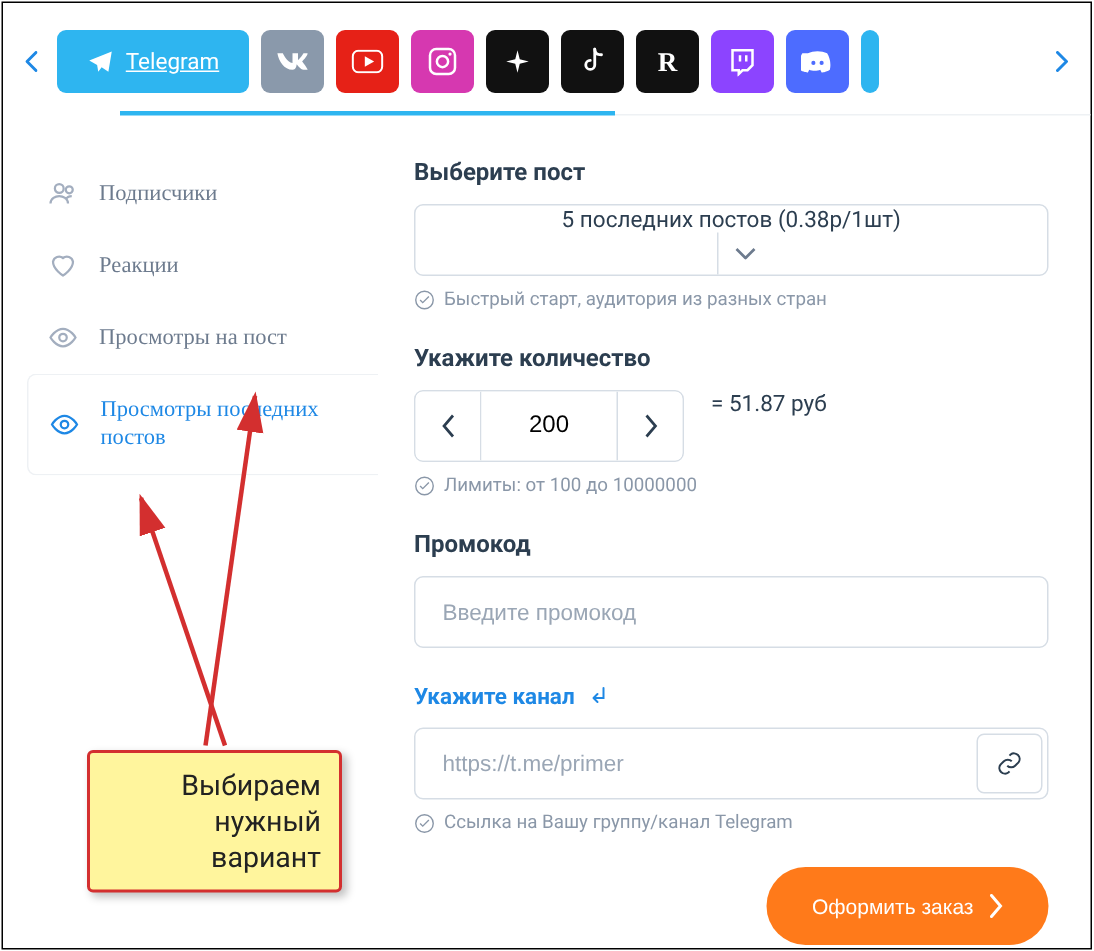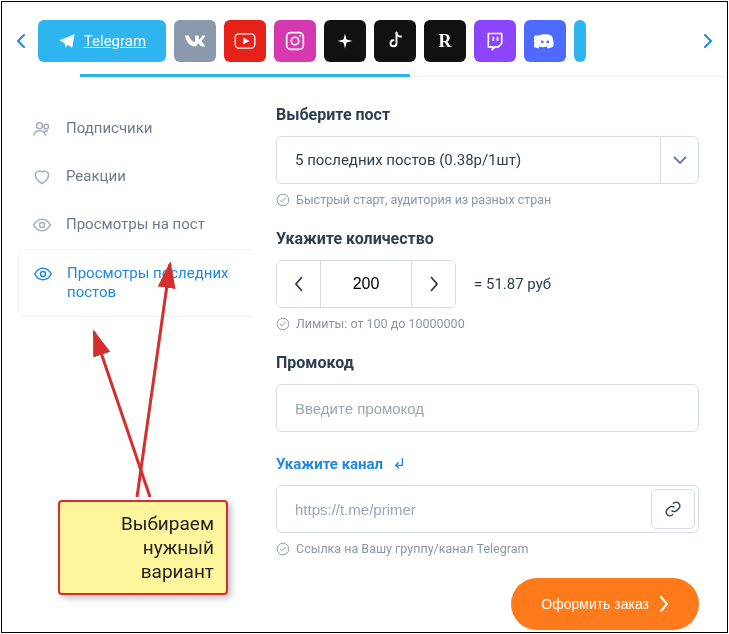--- a/index.html
+++ b/index.html
@@ -22,34 +22,34 @@
   .tab-ds { background: #4d6cff; width: 42px; }
   .tab-more { background: #2eb5f0; width: 12px; }
 
   .tabs-underline { height: 3px; margin: 12px 0 0 0; display: flex; }
   .tabs-underline .active { width: 330px; background: #2eb5f0; height: 3px; margin-left: 44px; }
   .tabs-underline .rest { flex:1; background: #eef1f4; height: 1px; margin-top: 2px; }
 
   
   .main { display: flex; padding-top: 28px; }
   .sidebar { width: 250px; padding-left: 20px; }
-  .side-item { display: flex; gap: 14px; padding: 14px 10px; color: #6d7b8e; font-size: 15px; cursor: pointer; position: relative; }
+  .side-item { display: flex; align-items: center; gap: 14px; padding: 14px 10px; color: #6d7b8e; font-size: 15px; cursor: pointer; position: relative; font-family: Liberation Serif, serif; }
   .side-item.active { color: #1e88e5; background: #fff; border: 1px solid #eef1f4; border-right: none; border-radius: 6px 0 0 6px; box-shadow: 2px 0 0 #fff; margin-left: -4px; padding-left: 14px; }
   .side-icon { width: 20px; height: 20px; flex-shrink: 0; }
   .side-label { line-height: 1.25; }
 
   .content { flex: 1; padding: 0 28px 0 24px; }
 
   .field-block { margin-bottom: 22px; }
   .field-label { font-weight: 700; font-size: 16px; color: #2c3e50; margin-bottom: 12px; }
-  .select { display: flex; align-items: center; justify-content: space-between; border: 1px solid #d6dde5; border-radius: 6px; height: 48px; padding: 0 18px; font-size: 15px; color: #2c3e50; cursor: pointer; }
+  .select { display: flex; align-items: center; justify-content: space-between; border: 1px solid #d6dde5; border-radius: 6px; height: 48px; padding: 0 18px; font-size: 15px; color: #2c3e50; cursor: pointer; flex-direction: column; }
   .select .chev-box { width: 38px; height: 48px; margin-right: -18px; border-left: 1px solid #d6dde5; display: flex; align-items: center; justify-content: center; color: #6d7b8e; }
   .hint { display: flex; align-items: center; gap: 6px; font-size: 12.5px; color: #8a97a8; margin-top: 8px; }
 
-  .qtyrow { display: flex; align-items: center; gap: 18px; }
+  .qtyrow { display: flex; align-items: flex-start; gap: 18px; }
   .stepper { display: flex; border: 1px solid #d6dde5; border-radius: 6px; overflow: hidden; height: 48px; }
   .step-btn { width: 44px; display: flex; align-items: center; justify-content: center; cursor: pointer; color: #2c3e50; border: none; background: #fff; font-size: 18px; }
   .step-btn.left { border-right: 1px solid #d6dde5; }
   .step-btn.right { border-left: 1px solid #d6dde5; }
   .qty-input { width: 90px; text-align: center; border: none; font-size: 16px; outline: none; }
   .eqprice { font-size: 15px; color: #2c3e50; }
 
   .promo-input, .link-input { width: 100%; height: 48px; border: 1px solid #d6dde5; border-radius: 6px; padding: 0 18px; font-size: 15px; color: #2c3e50; outline: none; }
   .promo-input::placeholder, .link-input::placeholder { color: #9aa6b5; }
 

